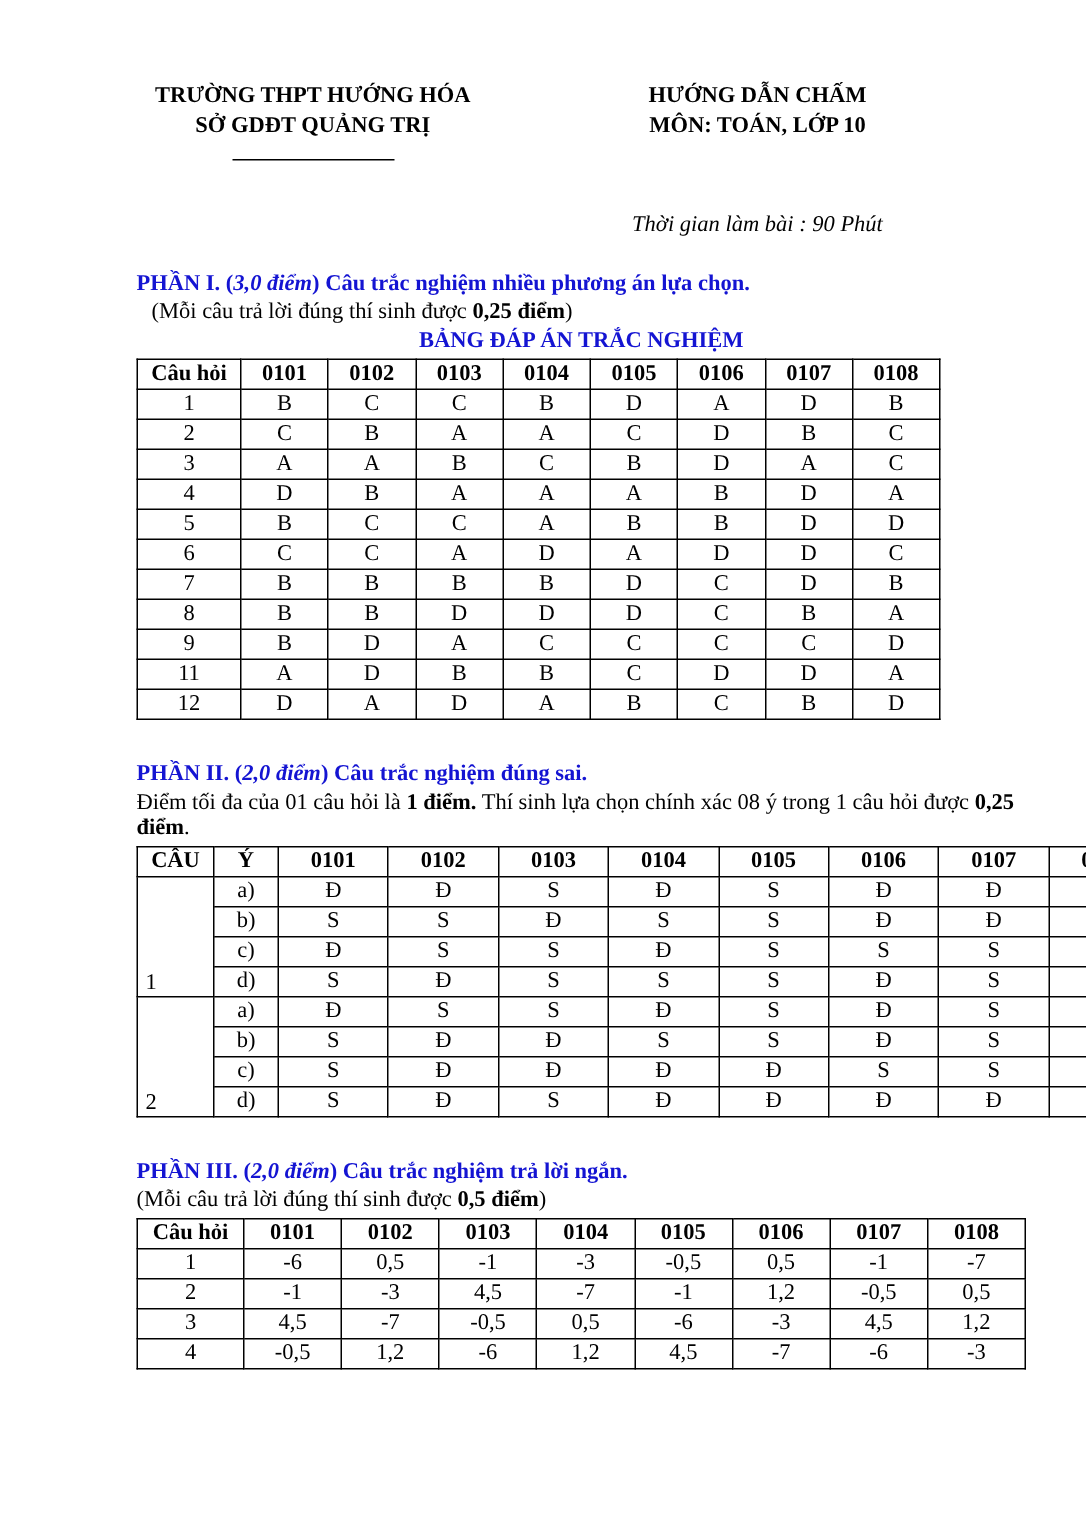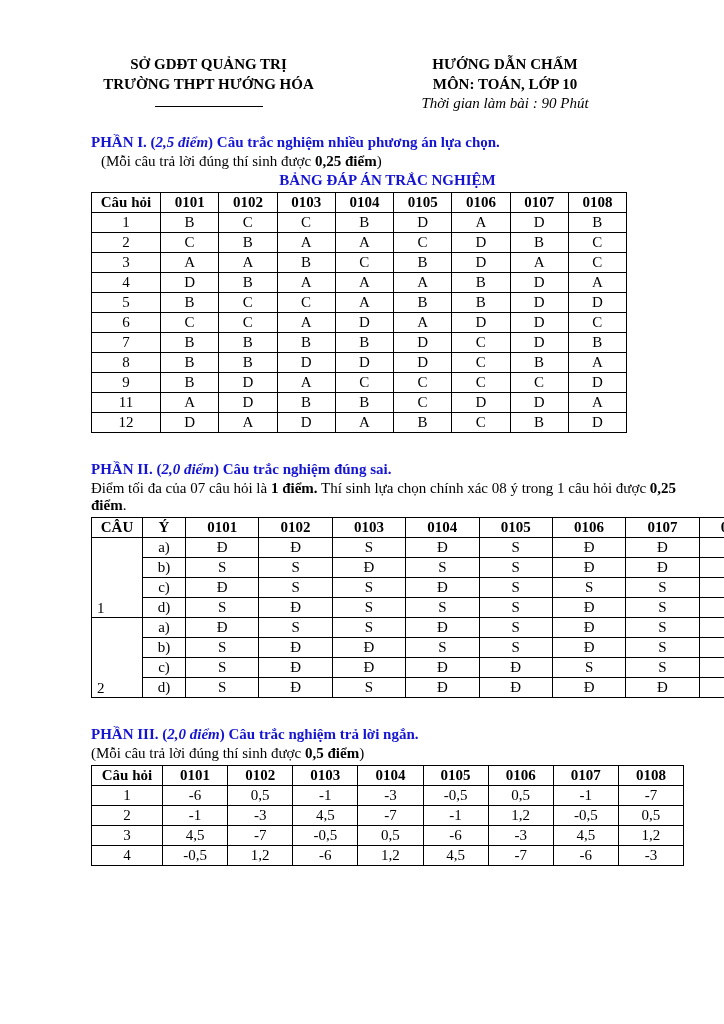--- a/index.html
+++ b/index.html
@@ -6,21 +6,21 @@
   body{
     width:724px;min-height:1024px;
     font-family:"Liberation Serif","DejaVu Serif",serif;
     font-size:15px;color:#000;
   }
   .page{padding:55px 40px 40px 91px;box-sizing:border-box;width:724px;}
   .header{display:flex;align-items:flex-start;}
   .header-left{width:235px;text-align:center;font-weight:bold;line-height:1.3;}
   .header-right{flex:1;text-align:center;font-weight:bold;line-height:1.3;}
   .underline{width:108px;border-bottom:1px solid #000;margin:4px auto 0;height:8px;}
-  .italic-line{font-style:italic;font-weight:normal;}
+  .italic-line{font-style:italic;font-weight:normal;margin-top:47px;}
   .section-heading{
     color:var(--heading-blue,#1414d2);font-weight:bold;margin:20px 0 2px;
   }
   .section-heading i{font-style:italic;}
   p{margin:0;}
   .note{margin:0 0 2px;}
   .note-indent{padding-left:10px;}
   .table-title{
     color:var(--heading-blue,#1414d2);font-weight:bold;text-align:center;margin:2px 0 3px;
   }
@@ -41,32 +41,32 @@
   table.t3 th:first-child{width:66px;}
   .mt-part{margin-top:28px;}
 </style>
 </head>
 <body>
 
 <div class="page">
 
   <div class="header">
     <div class="header-left">
+      <div>TRƯỜNG THPT HƯỚNG HÓA</div>
       <div>SỞ GDĐT QUẢNG TRỊ</div>
-      <div>TRƯỜNG THPT HƯỚNG HÓA</div>
       <div class="underline"></div>
     </div>
     <div class="header-right">
       <div>HƯỚNG DẪN CHẤM</div>
       <div>MÔN: TOÁN, LỚP 10</div>
       <div class="italic-line">Thời gian làm bài : 90 Phút</div>
     </div>
   </div>
 
-  <p class="section-heading"><span>PHẦN I. (</span><i>2,5 điểm</i><span>) Câu trắc nghiệm nhiều phương án lựa chọn.</span></p>
+  <p class="section-heading"><span>PHẦN I. (</span><i>3,0 điểm</i><span>) Câu trắc nghiệm nhiều phương án lựa chọn.</span></p>
   <p class="note note-indent"><span>(Mỗi câu trả lời đúng thí sinh được </span><b>0,25 điểm</b><span>)</span></p>
   <p class="table-title">BẢNG ĐÁP ÁN TRẮC NGHIỆM</p>
   <table class="t1">
       <thead>
         <tr>
           <th>Câu hỏi</th>
           <th>0101</th>
           <th>0102</th>
           <th>0103</th>
           <th>0104</th>
@@ -195,21 +195,21 @@
           <td>A</td>
           <td>B</td>
           <td>C</td>
           <td>B</td>
           <td>D</td>
         </tr>
       </tbody>
     </table>
 
   <p class="section-heading mt-part"><span>PHẦN II. (</span><i>2,0 điểm</i><span>) Câu trắc nghiệm đúng sai.</span></p>
-  <p class="note"><span>Điểm tối đa của 07 câu hỏi là </span><b>1 điểm.</b><span> Thí sinh lựa chọn chính xác 08 ý trong 1 câu hỏi được </span><b>0,25 điểm</b><span>.</span></p>
+  <p class="note"><span>Điểm tối đa của 01 câu hỏi là </span><b>1 điểm.</b><span> Thí sinh lựa chọn chính xác 08 ý trong 1 câu hỏi được </span><b>0,25 điểm</b><span>.</span></p>
   <table class="t2">
       <thead>
         <tr>
           <th class="c-cau">CÂU</th>
           <th class="c-y">Ý</th>
           <th class="">0101</th>
           <th class="">0102</th>
           <th class="">0103</th>
           <th class="">0104</th>
           <th class="">0105</th>

